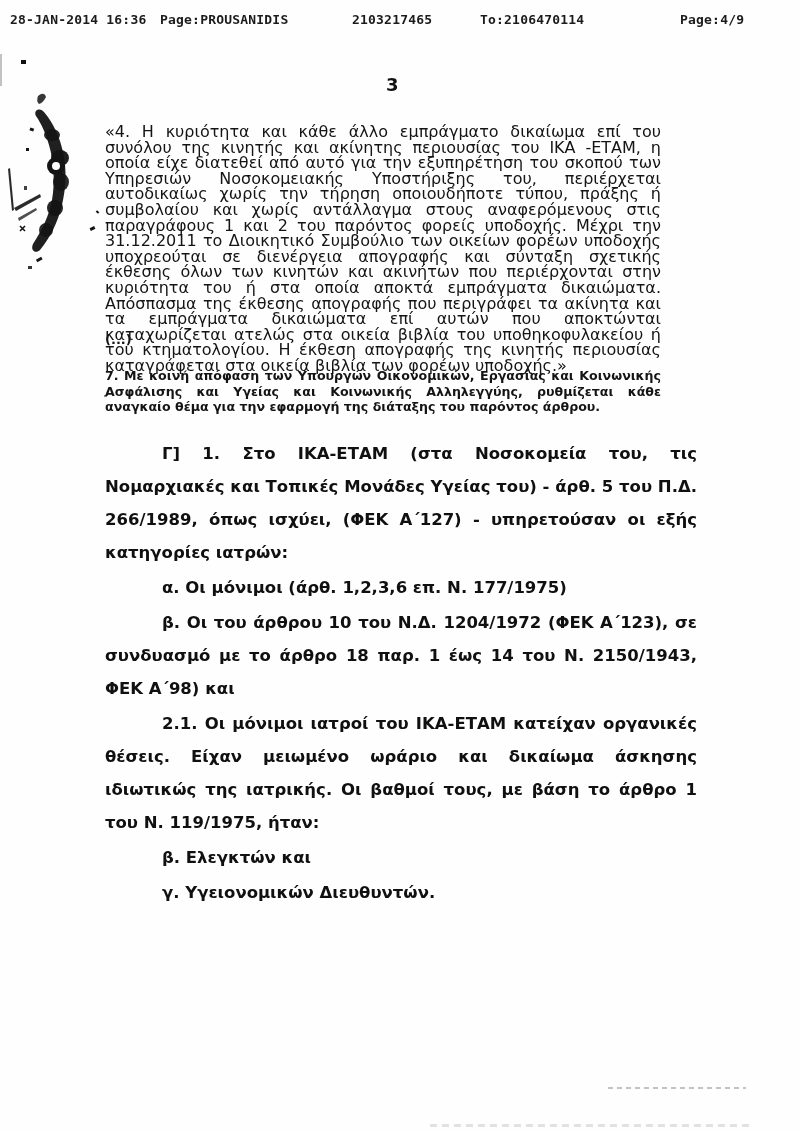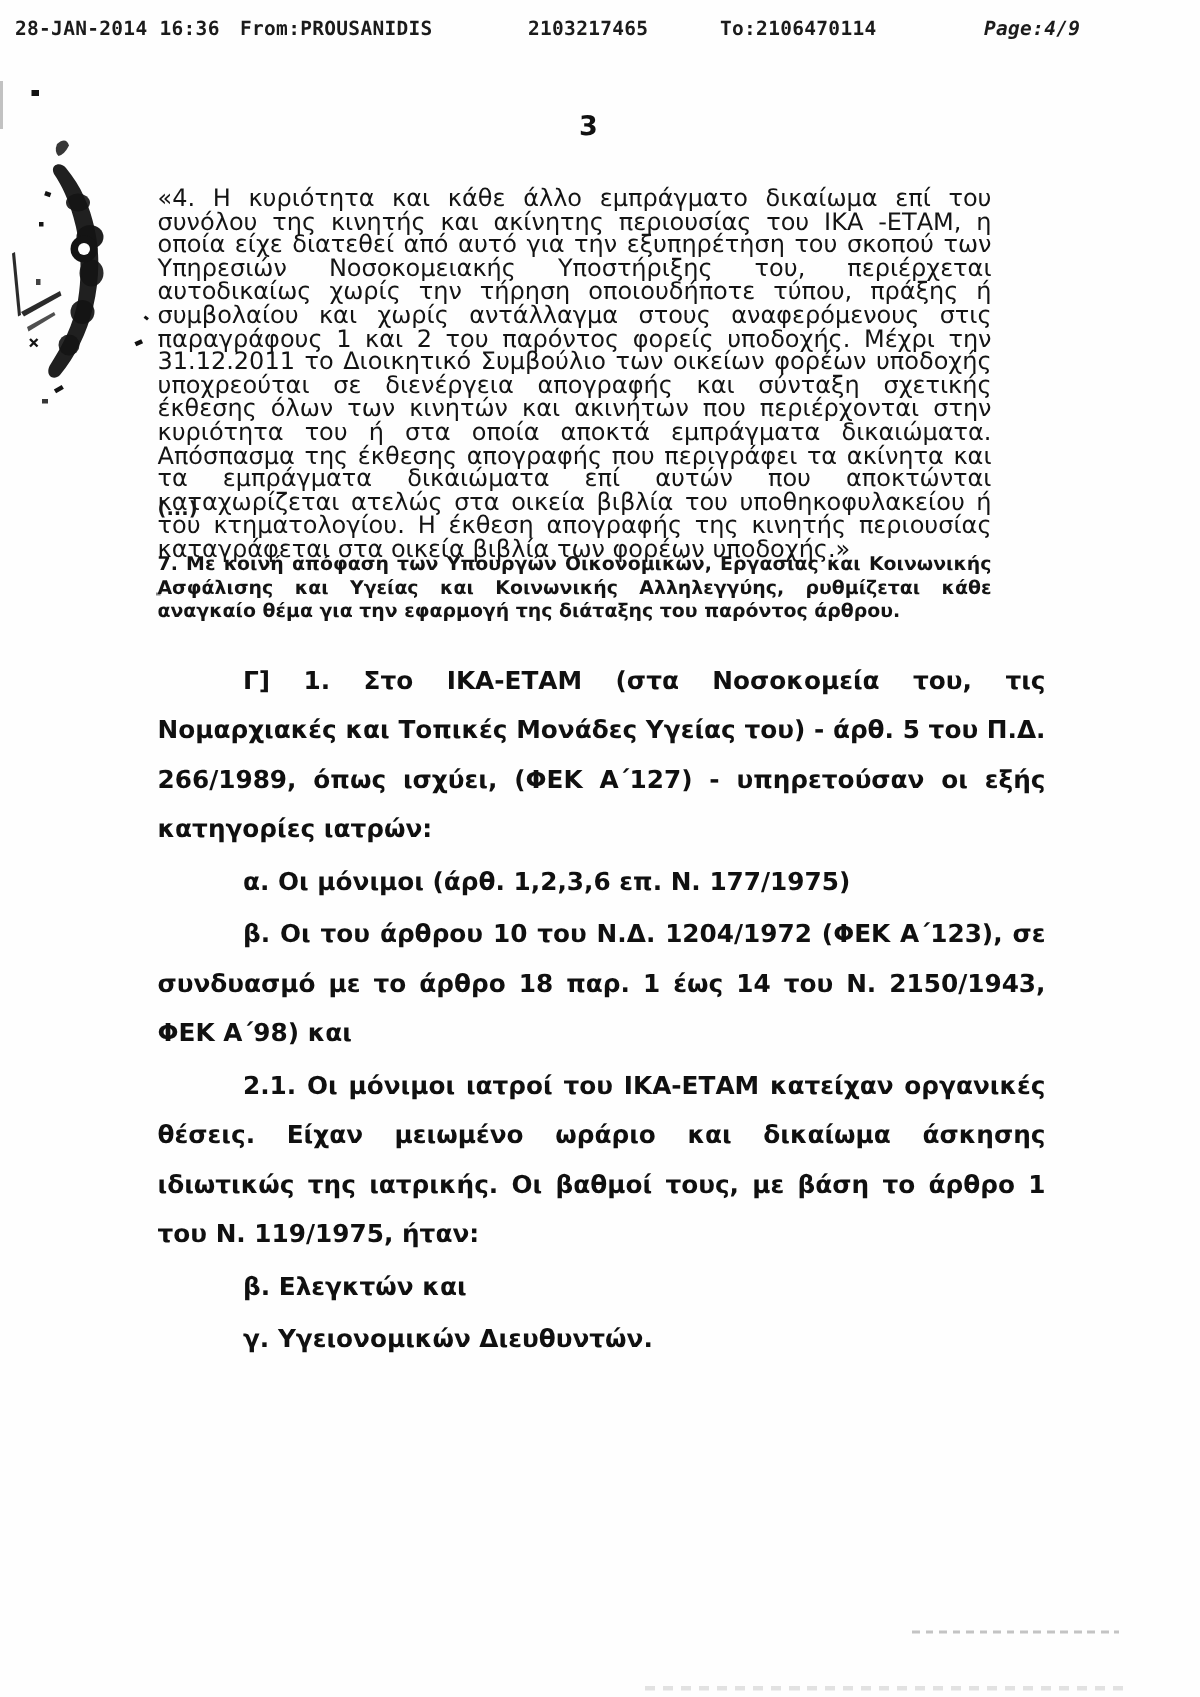--- a/index.html
+++ b/index.html
@@ -17,21 +17,21 @@
     position: absolute; top: 12px; left: 0; width: 800px; height: 22px;
     font-family: "DejaVu Sans Mono", monospace;
     font-size: 13px; font-weight: bold; color: #1b1b1b;
     letter-spacing: 0.2px;
   }
   .fax-header span { position: absolute; white-space: nowrap; }
   .fx-datetime { left: 10px; }
   .fx-from     { left: 160px; }
   .fx-number   { left: 352px; }
   .fx-to       { left: 480px; }
-  .fx-page     { left: 656px; font-style: italic; }
+  .fx-page     { left: 680px; }
   
   .page-number {
     position: absolute; top: 74px; left: 386px;
     font-size: 18px; font-weight: bold; color: #111;
   }
   .quote-block {
     position: absolute; top: 124px; left: 105px; width: 556px;
     font-size: 16px; line-height: 15.6px; font-weight: normal;
     text-align: justify; color: #141414;
   }
@@ -68,21 +68,21 @@
     position: absolute; left: 430px; top: 1124px; width: 320px; height: 3px;
     background: repeating-linear-gradient(90deg, #cfcfcf 0 7px, transparent 7px 12px);
     opacity: .6;
   }
 </style>
 </head>
 <body>
 
 <div class="fax-header">
   <span class="fx-datetime">28-JAN-2014 16:36</span>
-  <span class="fx-from">From:PROUSANIDIS</span>
+  <span class="fx-from">Page:PROUSANIDIS</span>
   <span class="fx-number">2103217465</span>
   <span class="fx-to">To:2106470114</span>
   <span class="fx-page">Page:4/9</span>
 </div>
 
 <div class="page-number">3</div>
 
 <svg class="stamp" viewBox="0 0 140 250" xmlns="http://www.w3.org/2000/svg">
   <g fill="#141414">
 

